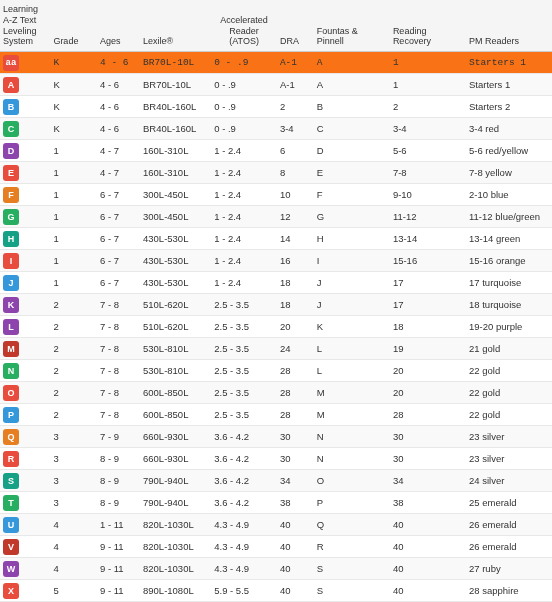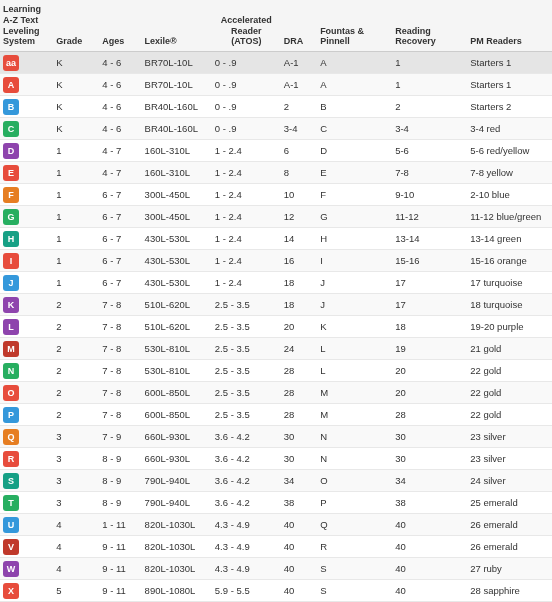--- a/index.html
+++ b/index.html
@@ -17,21 +17,21 @@
       width: 100%;
       border-collapse: collapse;
       font-size: 9.5px;
     }
     thead tr {
       background: #f5f5f5;
     }
     thead th {
       padding: 4px 3px;
       text-align: left;
-      font-weight: bold;
+      font-weight: normal;
       font-size: 9px;
       color: #333;
       border-bottom: 1px solid #ccc;
       vertical-align: bottom;
       line-height: 1.2;
     }
     tbody tr {
       border-bottom: 1px solid #e8e8e8;
     }
     tbody td {
@@ -73,21 +73,21 @@
         <th class="col-ages">Ages</th>
         <th class="col-lexile">Lexile®</th>
         <th class="col-atos">Accelerated Reader (ATOS)</th>
         <th class="col-dra">DRA</th>
         <th class="col-fp">Fountas &amp; Pinnell</th>
         <th class="col-rr">Reading Recovery</th>
         <th class="col-pm">PM Readers</th>
       </tr>
     </thead>
     <tbody id="table-body">
-    <tr style="background: #e5e5e5;">
+    <tr style="background: #f97316; font-family: Liberation Mono, monospace;">
           <td><span class="level-badge" style="background-color: rgb(231, 76, 60);">aa</span></td>
           <td>K</td>
           <td>4 - 6</td>
           <td>BR70L-10L</td>
           <td>0 - .9</td>
           <td>A-1</td>
           <td>A</td>
           <td>1</td>
           <td>Starters 1</td>
         </tr>

